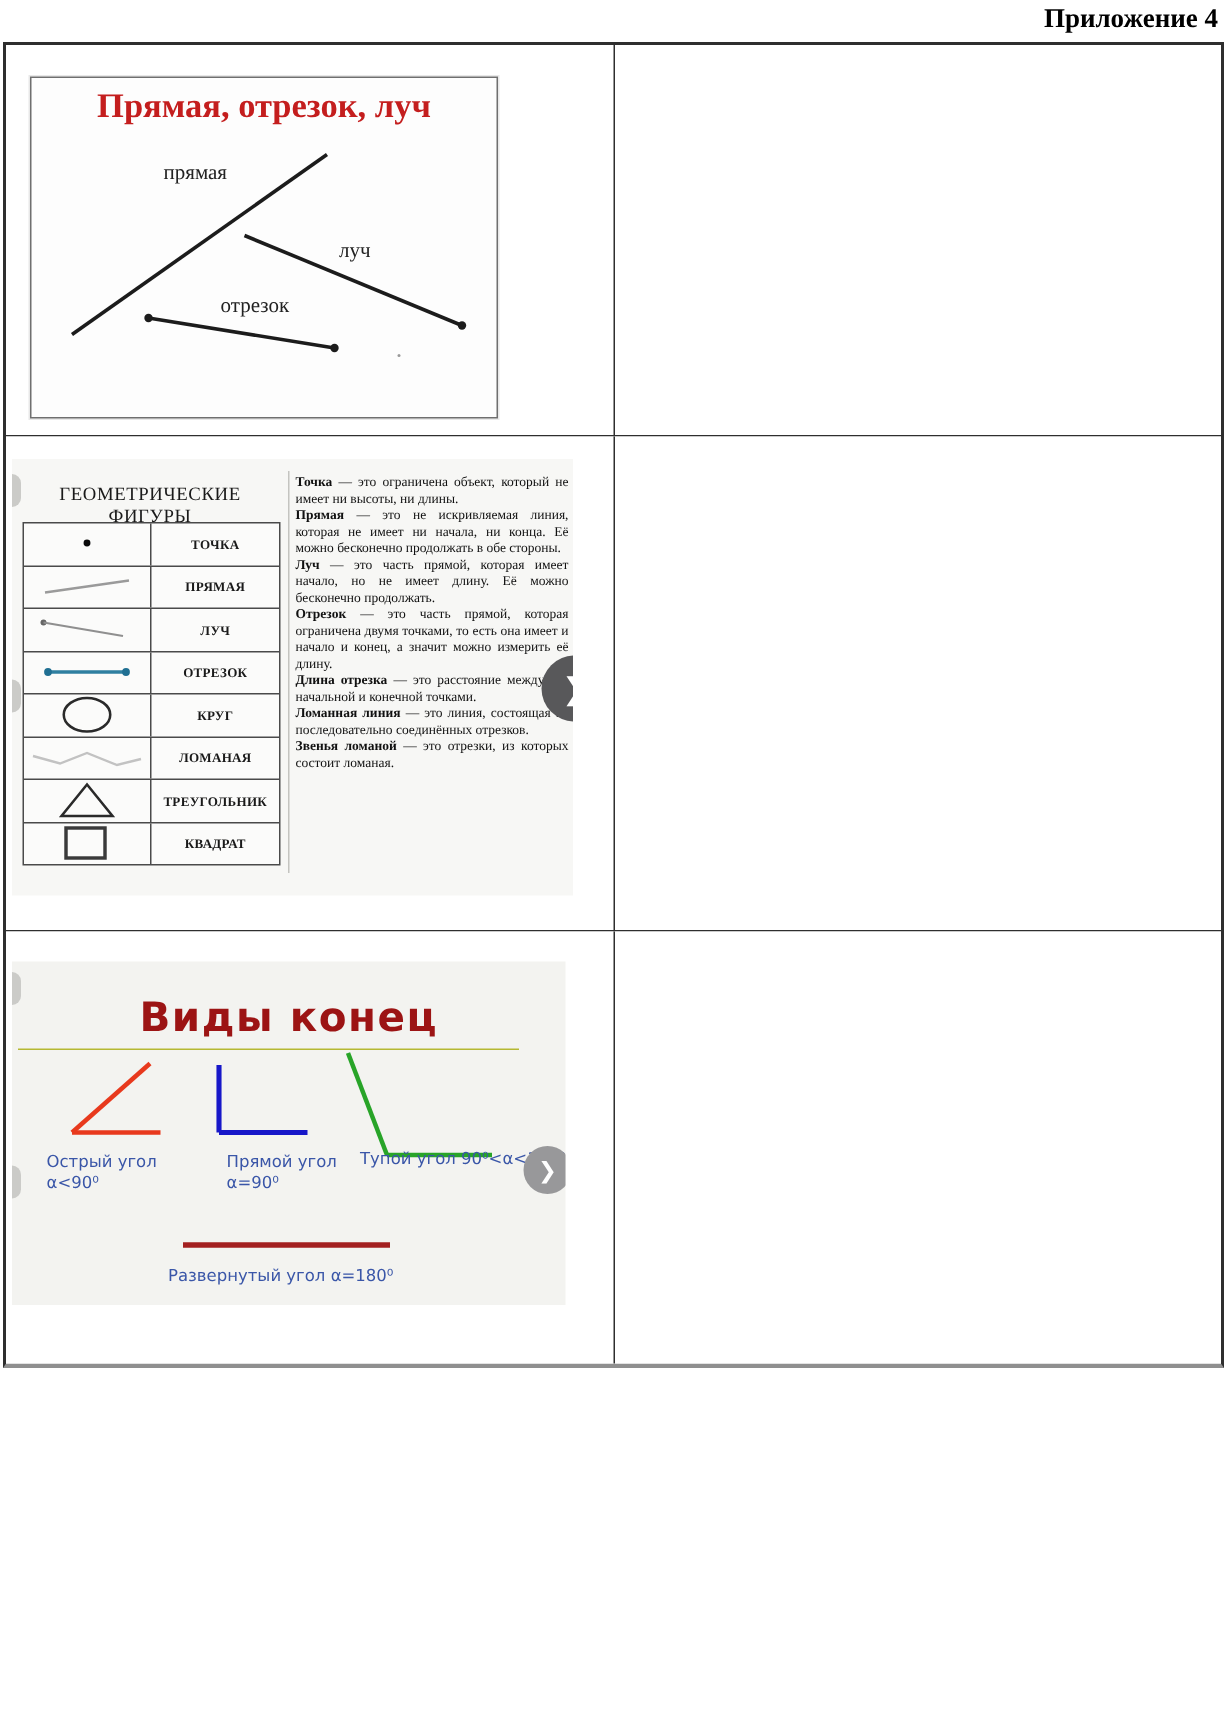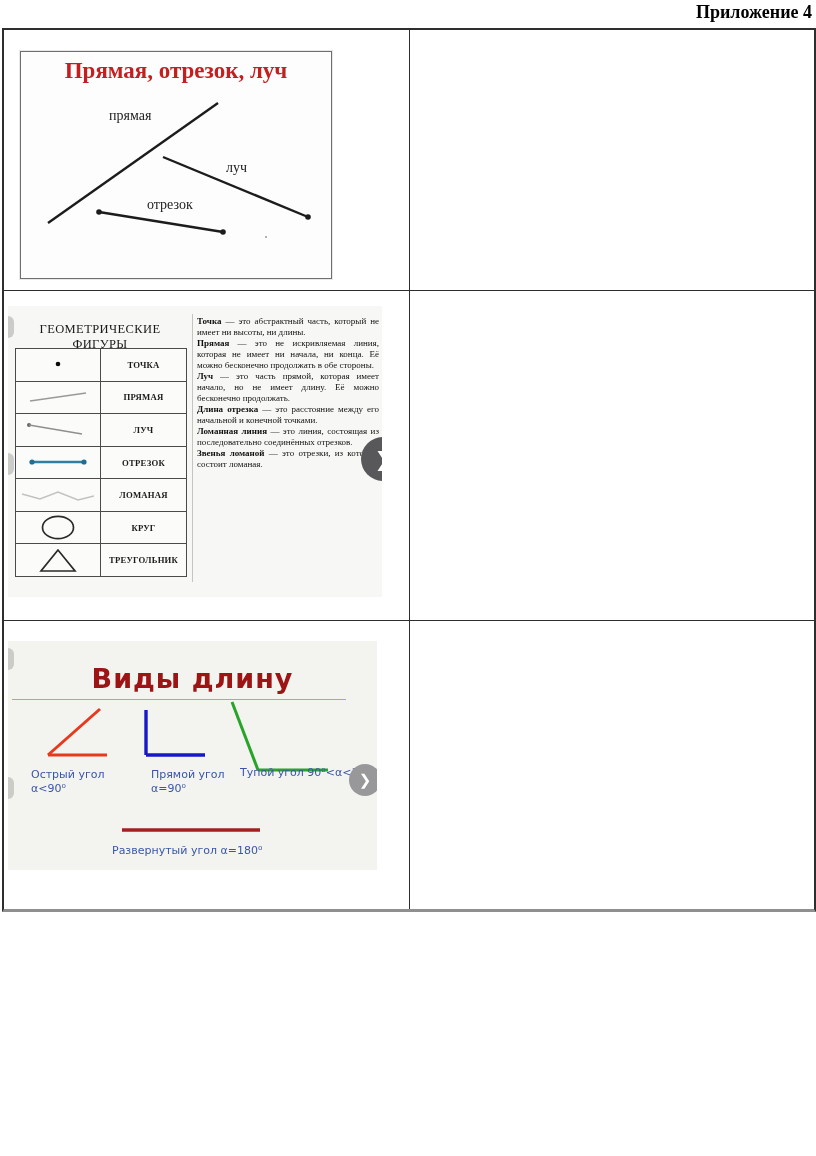--- a/index.html
+++ b/index.html
@@ -120,68 +120,77 @@
                   <line x1="16" y1="12" x2="68" y2="12" stroke="#2f7fa0" stroke-width="2.4"></line>
                   <circle cx="16" cy="12" r="2.6" fill="#206f92"></circle>
                   <circle cx="68" cy="12" r="2.6" fill="#206f92"></circle>
                 </svg>
               </div>
             <div class="name-cell">ОТРЕЗОК</div>
           </div>
           <div class="shape-row">
             <div class="shape-cell">
               <svg width="84" height="25">
+                  <ellipse cx="42" cy="12.5" rx="15.5" ry="11.2" stroke="#2a2a2a" stroke-width="1.7" fill="none"></ellipse>
+                </svg>
+              </div>
+            <div class="name-cell">КРУГ</div>
+          </div>
+          <div class="shape-row">
+            <div class="shape-cell">
+              <svg width="84" height="25">
                   <polyline points="6,11 24,16 42,9 62,17 78,13" stroke="#c2c2c2" stroke-width="1.6" fill="none"></polyline>
                 </svg>
               </div>
             <div class="name-cell">ЛОМАНАЯ</div>
           </div>
           <div class="shape-row">
             <div class="shape-cell">
               <svg width="84" height="25">
-                  <ellipse cx="42" cy="12.5" rx="15.5" ry="11.2" stroke="#2a2a2a" stroke-width="1.7" fill="none"></ellipse>
-                </svg>
-              </div>
-            <div class="name-cell">КРУГ</div>
-          </div>
-          <div class="shape-row">
-            <div class="shape-cell">
-              <svg width="84" height="25">
                   <polygon points="42,2 25,23 59,23" stroke="#2a2a2a" stroke-width="1.7" fill="none"></polygon>
                 </svg>
               </div>
             <div class="name-cell">ТРЕУГОЛЬНИК</div>
           </div>
+          <div class="shape-row">
+            <div class="shape-cell">
+              <svg width="84" height="25">
+                  <rect x="28" y="2" width="26" height="20" stroke="#3a3a3a" stroke-width="2.3" fill="none"></rect>
+                </svg>
+              </div>
+            <div class="name-cell">КВАДРАТ</div>
+          </div>
         </div>
 
         <div class="vsep"></div>
 
         <div class="defs">
-          <p><b>Точка</b><span> — это абстрактный часть, который не имеет ни высоты, ни длины.</span></p>
+          <p><b>Точка</b><span> — это ограничена объект, который не имеет ни высоты, ни длины.</span></p>
           <p><b>Прямая</b><span> — это не искривляемая линия, которая не имеет ни начала, ни конца. Её можно бесконечно продолжать в обе стороны.</span></p>
           <p><b>Луч</b><span> — это часть прямой, которая имеет начало, но не имеет длину. Её можно бесконечно продолжать.</span></p>
+          <p><b>Отрезок</b><span> — это часть прямой, которая ограничена двумя точками, то есть она имеет и начало и конец, а значит можно измерить её длину.</span></p>
           <p><b>Длина отрезка</b><span> — это расстояние между его начальной и конечной точками.</span></p>
           <p><b>Ломанная линия</b><span> — это линия, состоящая из последовательно соединённых отрезков.</span></p>
           <p><b>Звенья ломаной</b><span> — это отрезки, из которых состоит ломаная.</span></p>
         </div>
 
         <div class="nav-next">
           <span>❯</span>
         </div>
       </div>
     </div>
 
     <div class="cell r2"></div>
 
     <div class="cell c1 r3">
       <div class="fig3">
         <div class="nav-prev-sliver" style="top:7px"></div>
         <div class="nav-prev-sliver" style="top:136px"></div>
 
-        <div class="fig3-title">Виды длину</div>
+        <div class="fig3-title">Виды конец</div>
         <div class="fig3-underline"></div>
 
         <svg width="369" height="229" viewBox="0 0 369 229">
 
           <line x1="40" y1="114" x2="92" y2="68" stroke="#e8391d" stroke-width="3"></line>
           <line x1="40" y1="114" x2="99" y2="114" stroke="#e8391d" stroke-width="3"></line>
 
           <line x1="138" y1="69" x2="138" y2="114" stroke="#1717c9" stroke-width="3.4"></line>
           <line x1="138" y1="114" x2="197" y2="114" stroke="#1717c9" stroke-width="3.4"></line>
 

